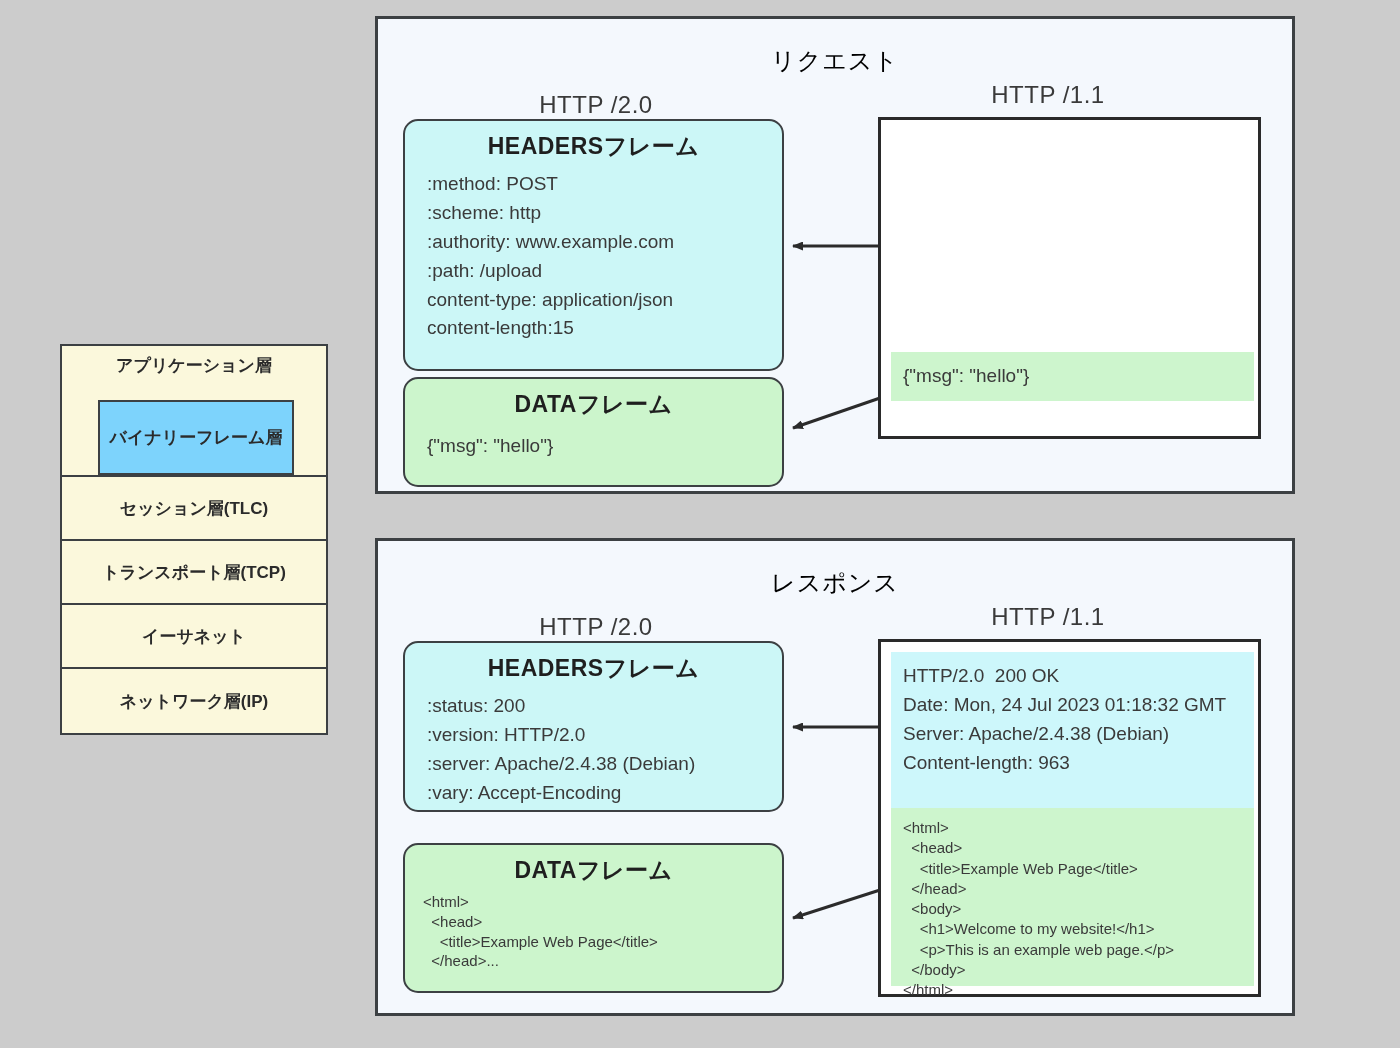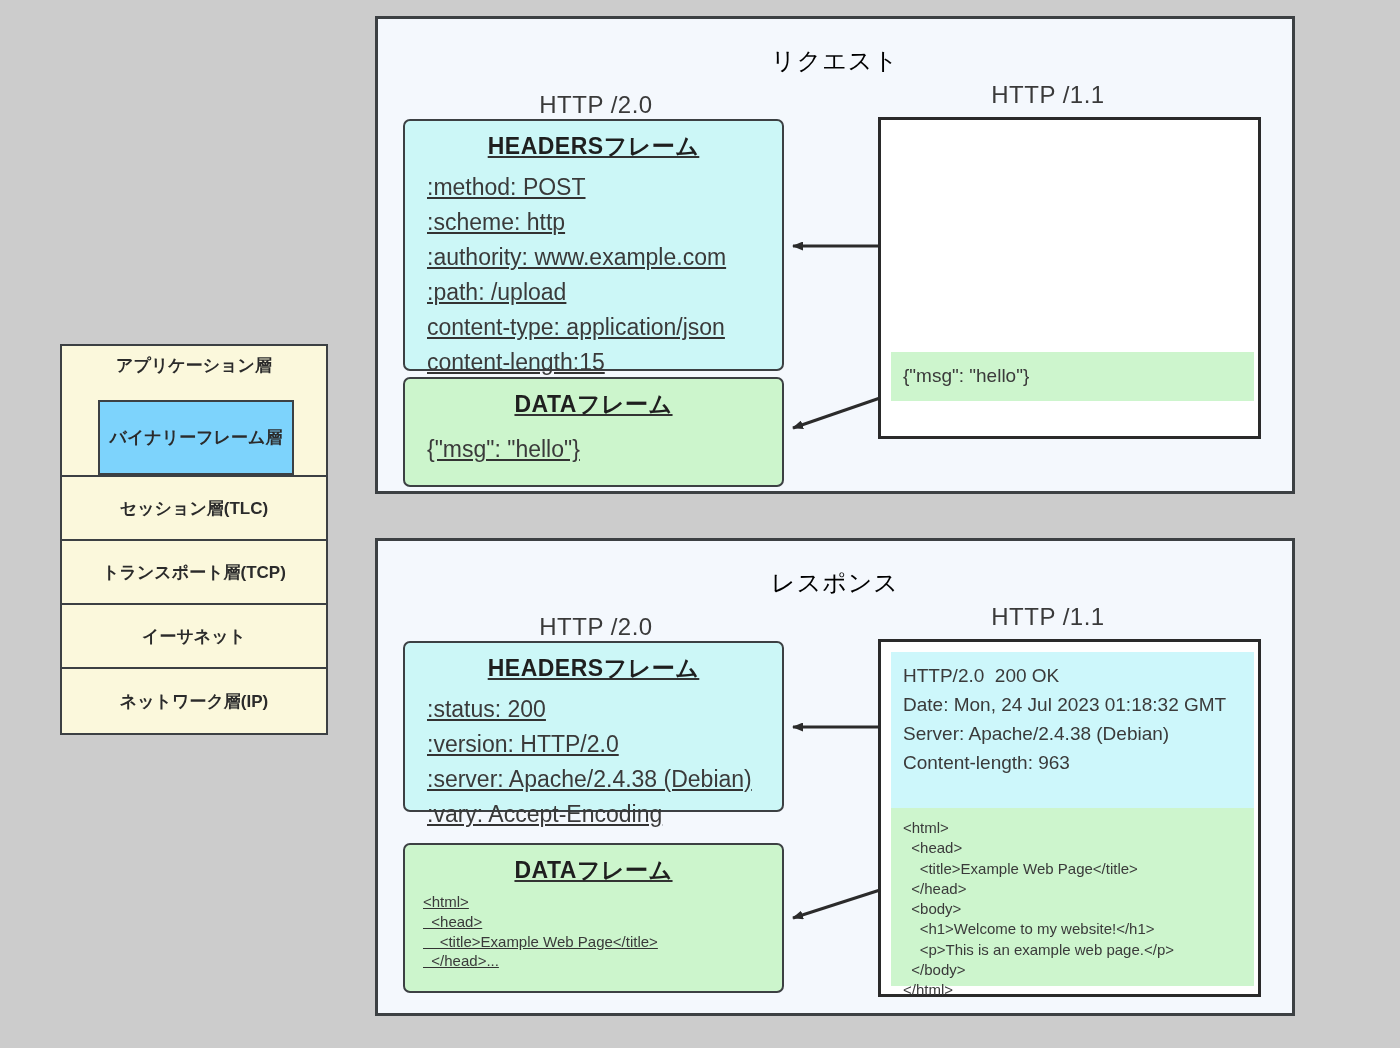--- a/index.html
+++ b/index.html
@@ -117,36 +117,35 @@
     color: #3a3a3a;
     text-align: center;
     letter-spacing: 0.5px;
   }
 
   
   .frame-box {
     position: absolute;
     box-sizing: border-box;
     border: 2.5px solid #3c4043;
-    border-radius: 7px;
-    text-decoration: underline;
+    border-radius: 15px;
   }
   .frame-box.cyan { background: #ccf7f7; }
   .frame-box.green { background: #ccf5cc; }
   .frame-title {
     text-align: center;
     font-size: 23px;
     font-weight: bold;
     color: #1f1f1f;
     margin-top: 10px;
     letter-spacing: 0.5px;
   }
   .frame-lines {
     margin: 8px 0 0 22px;
-    font-size: 23px;
+    font-size: 19px;
     line-height: 1.52;
     color: #3a3a3a;
     white-space: pre;
   }
   .frame-lines.small {
     font-size: 15px;
     line-height: 1.32;
     margin-left: 18px;
     margin-top: 6px;
   }

